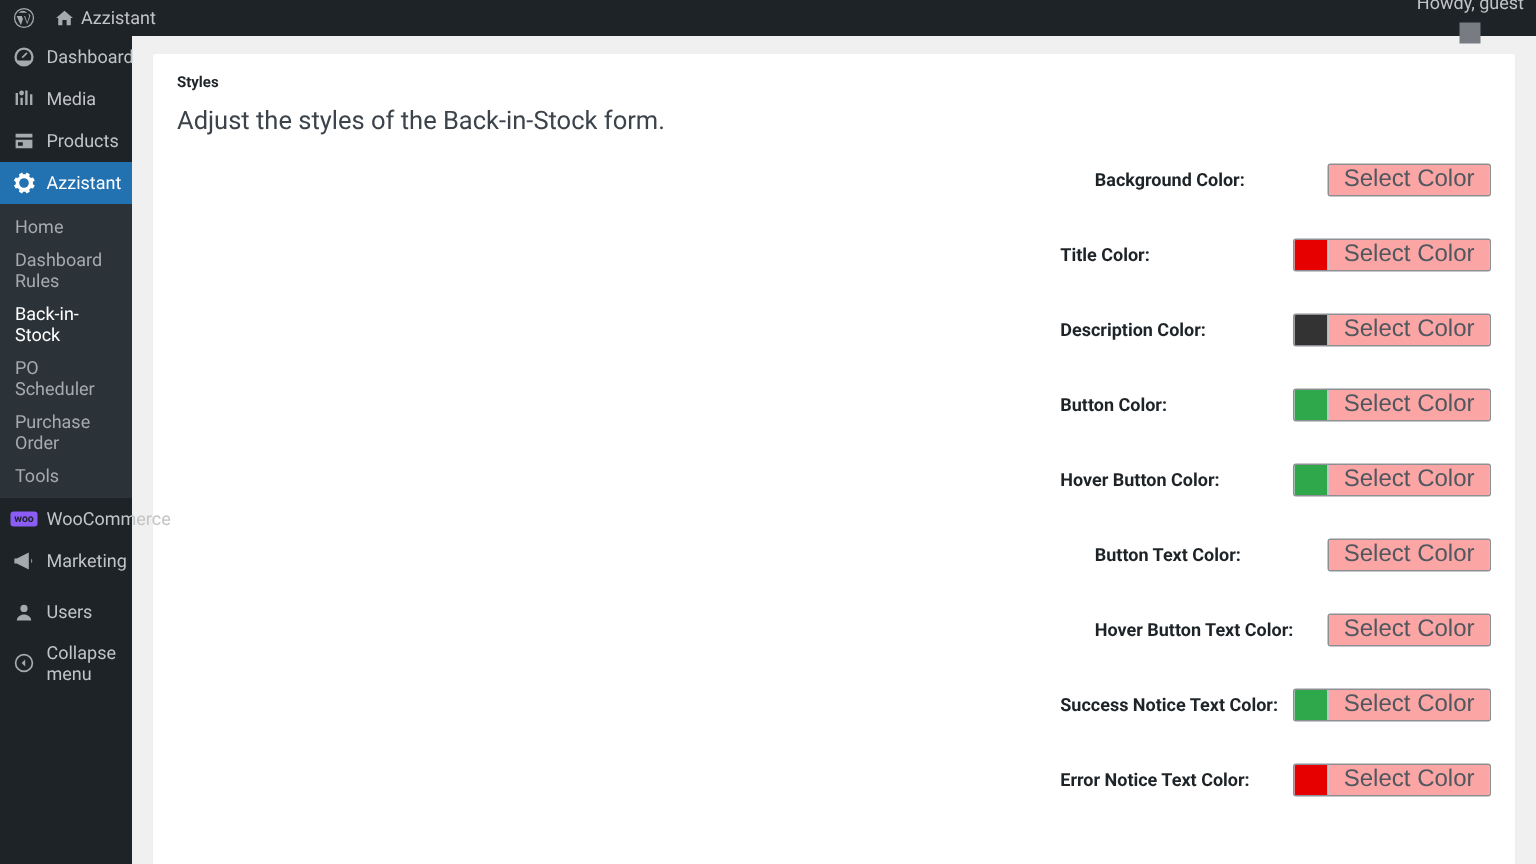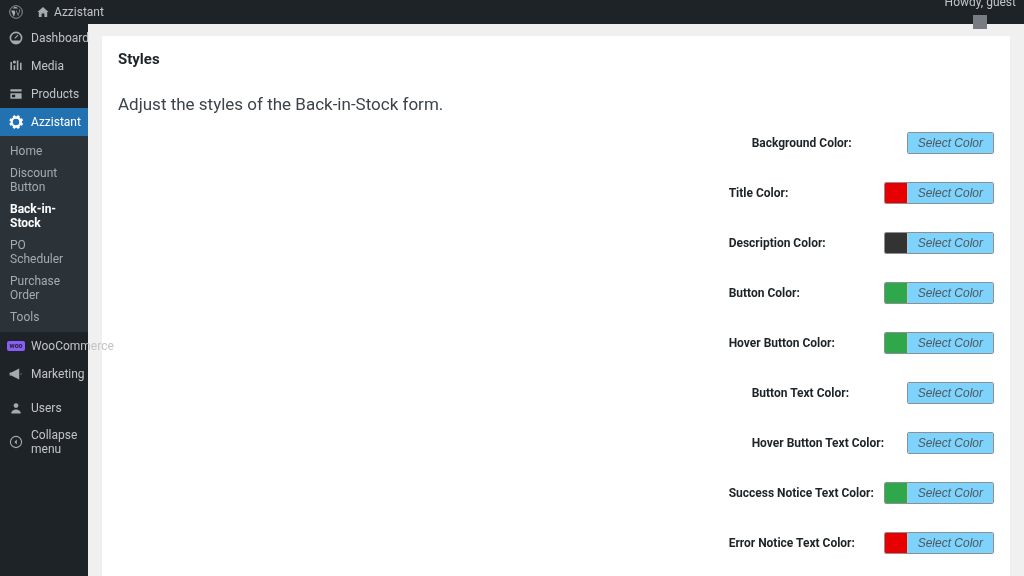--- a/index.html
+++ b/index.html
@@ -78,37 +78,37 @@
       padding: 4px 0;
     }
     .submenu-item {
       padding: 4px 8px 4px 10px;
       font-size: 12px;
       color: #a7aaad;
       cursor: pointer;
     }
     .submenu-item.current {
       color: #fff;
-      font-weight: 700;
+      font-weight: 400;
     }
     .content-wrap {
       flex: 1;
       padding: 12px 14px;
       overflow-y: auto;
     }
     .panel {
       background: #fff;
       border-radius: 2px;
       padding: 14px 16px 20px 16px;
       box-shadow: 0 1px 1px rgba(0,0,0,0.05);
     }
     .panel-title {
-      font-size: 15px;
+      font-size: 10px;
       font-weight: 700;
-      margin-bottom: 26px;
+      margin-bottom: 10px;
     }
     .panel-desc {
       font-size: 17px;
       color: #3c434a;
       margin-bottom: 18px;
     }
     .form-row {
       display: flex;
       align-items: center;
       margin-bottom: 28px;
@@ -128,28 +128,27 @@
       overflow: hidden;
       height: 22px;
     }
     .color-swatch {
       width: 22px;
       height: 22px;
       flex-shrink: 0;
     }
     .select-color-btn {
       padding: 0 10px;
-      font-size: 12px;
+      font-size: 16px;
       color: #50575e;
-      background: #7dd3fc;
+      background: #fca5a5;
       border: none;
       height: 100%;
       cursor: pointer;
       border-left: 1px solid #c3c4c7;
-      font-style: italic;
     }
     .color-control.no-swatch .select-color-btn { border-left: none; }
     svg { display: block; }
   </style>
 </head>
 <body>
 
 <div class="admin-bar">
   <div class="admin-bar-left">
     <span class="admin-bar-item">
@@ -204,21 +203,21 @@
     <div class="menu-item active">
       <span class="menu-icon">
         <svg width="16" height="16" viewBox="0 0 20 20" fill="#fff">
             <path d="M10 6a4 4 0 100 8 4 4 0 000-8zm7.4 5.1l1.6.9-1.5 2.6-1.8-.5a6 6 0 01-1.4 1.4l.5 1.8-2.6 1.5-.9-1.6a6 6 0 01-2 0l-.9 1.6-2.6-1.5.5-1.8a6 6 0 01-1.4-1.4l-1.8.5L1.6 12l1.6-.9a6 6 0 010-2L1.6 8l1.5-2.6 1.8.5A6 6 0 016.3 4.5l-.5-1.8L8.4 1.2l.9 1.6a6 6 0 012 0l.9-1.6 2.6 1.5-.5 1.8a6 6 0 011.4 1.4l1.8-.5L19 8l-1.6.9a6 6 0 010 2z"></path>
           </svg>
       </span>
       <span class="menu-label">Azzistant</span>
     </div>
     <div class="submenu">
       <div class="submenu-item">Home</div>
-      <div class="submenu-item">Discount Button</div>
+      <div class="submenu-item">Dashboard Rules</div>
       <div class="submenu-item current">Back-in-Stock</div>
       <div class="submenu-item">PO Scheduler</div>
       <div class="submenu-item">Purchase Order</div>
       <div class="submenu-item">Tools</div>
     </div>
     <div class="menu-item">
       <span class="menu-icon">
         <span style="background:#8b5cf6;color:#1d2327;font-size:7px;font-weight:700;padding:1px 2px;border-radius:2px;">woo</span>
       </span>
       <span class="menu-label">WooCommerce</span>

